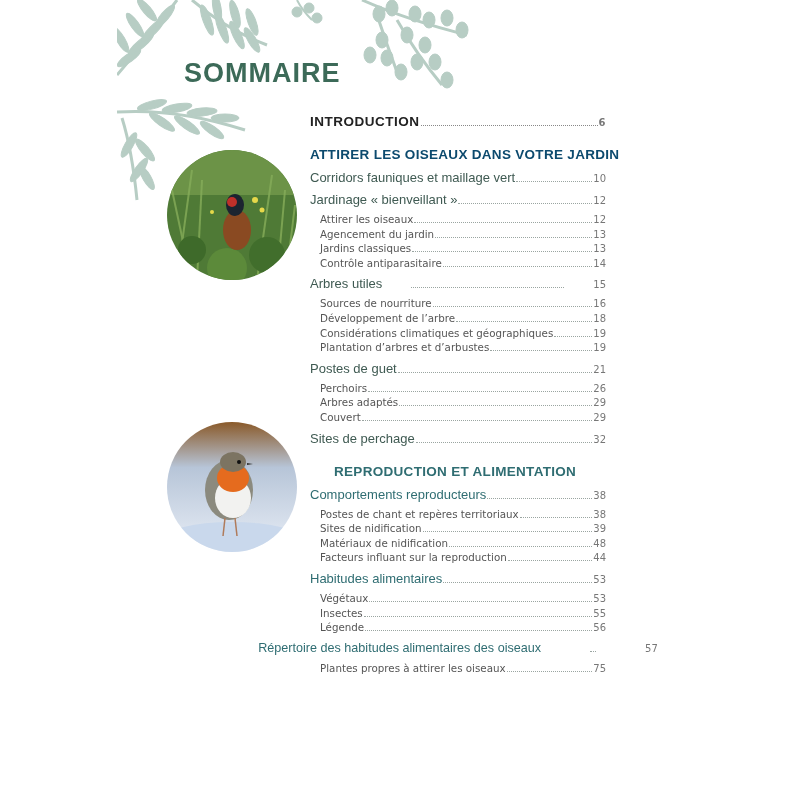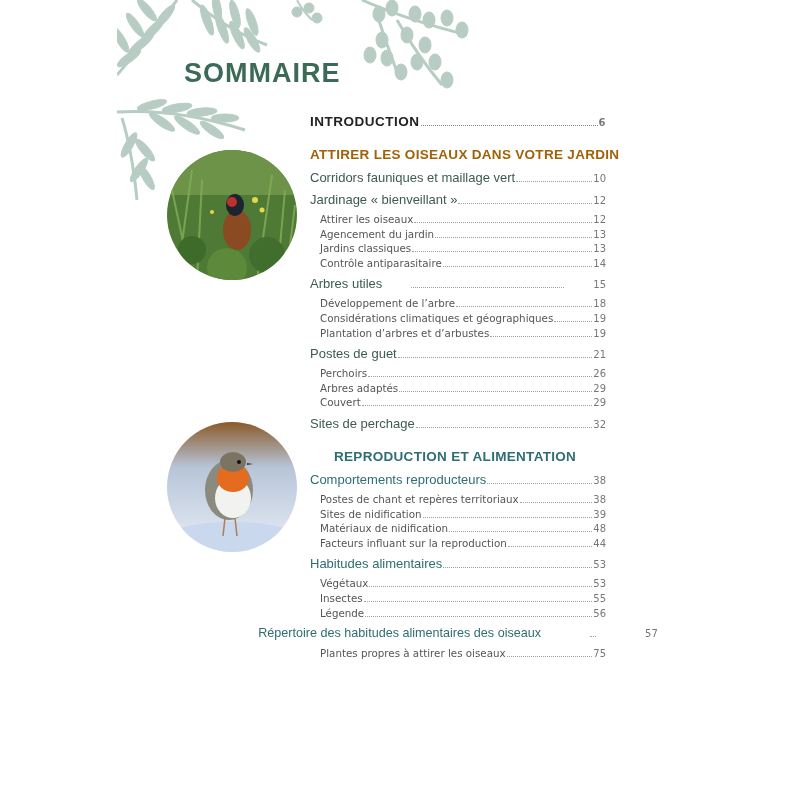--- a/index.html
+++ b/index.html
@@ -135,21 +135,21 @@
   </svg>
 </div>
 
 <div class="toc">
   <div class="row h-intro">
     <span class="lbl">INTRODUCTION</span>
     <span class="dots"></span>
     <span class="pg">6</span>
   </div>
 
-  <div class="row h-sec" style="color:#a16207;">ATTIRER LES OISEAUX DANS VOTRE JARDIN</div>
+  <div class="row h-sec" style="color:#0c4a6e;">ATTIRER LES OISEAUX DANS VOTRE JARDIN</div>
 
   <div class="row l1" style="color:#3f5a52;">
     <span class="lbl">Corridors fauniques et maillage vert</span>
       <span class="dots"></span>
       <span class="pg">10</span>
   </div>
 
   <div class="row l1" style="color:#3f5a52;">
     <span class="lbl">Jardinage « bienveillant  »</span>
       <span class="dots"></span>
@@ -175,20 +175,25 @@
       <span class="dots"></span>
       <span class="pg">14</span>
     </div>
 
   <div class="row l1" style="color:#3f5a52;gap:28px;">
     <span class="lbl">Arbres utiles</span>
       <span class="dots"></span>
       <span class="pg">15</span>
   </div>
   <div class="row l2">
+      <span class="lbl">Sources de nourriture</span>
+      <span class="dots"></span>
+      <span class="pg">16</span>
+    </div>
+  <div class="row l2">
       <span class="lbl">Développement de l’arbre</span>
       <span class="dots"></span>
       <span class="pg">18</span>
     </div>
   <div class="row l2">
       <span class="lbl">Considérations climatiques et géographiques</span>
       <span class="dots"></span>
       <span class="pg">19</span>
     </div>
   <div class="row l2">

